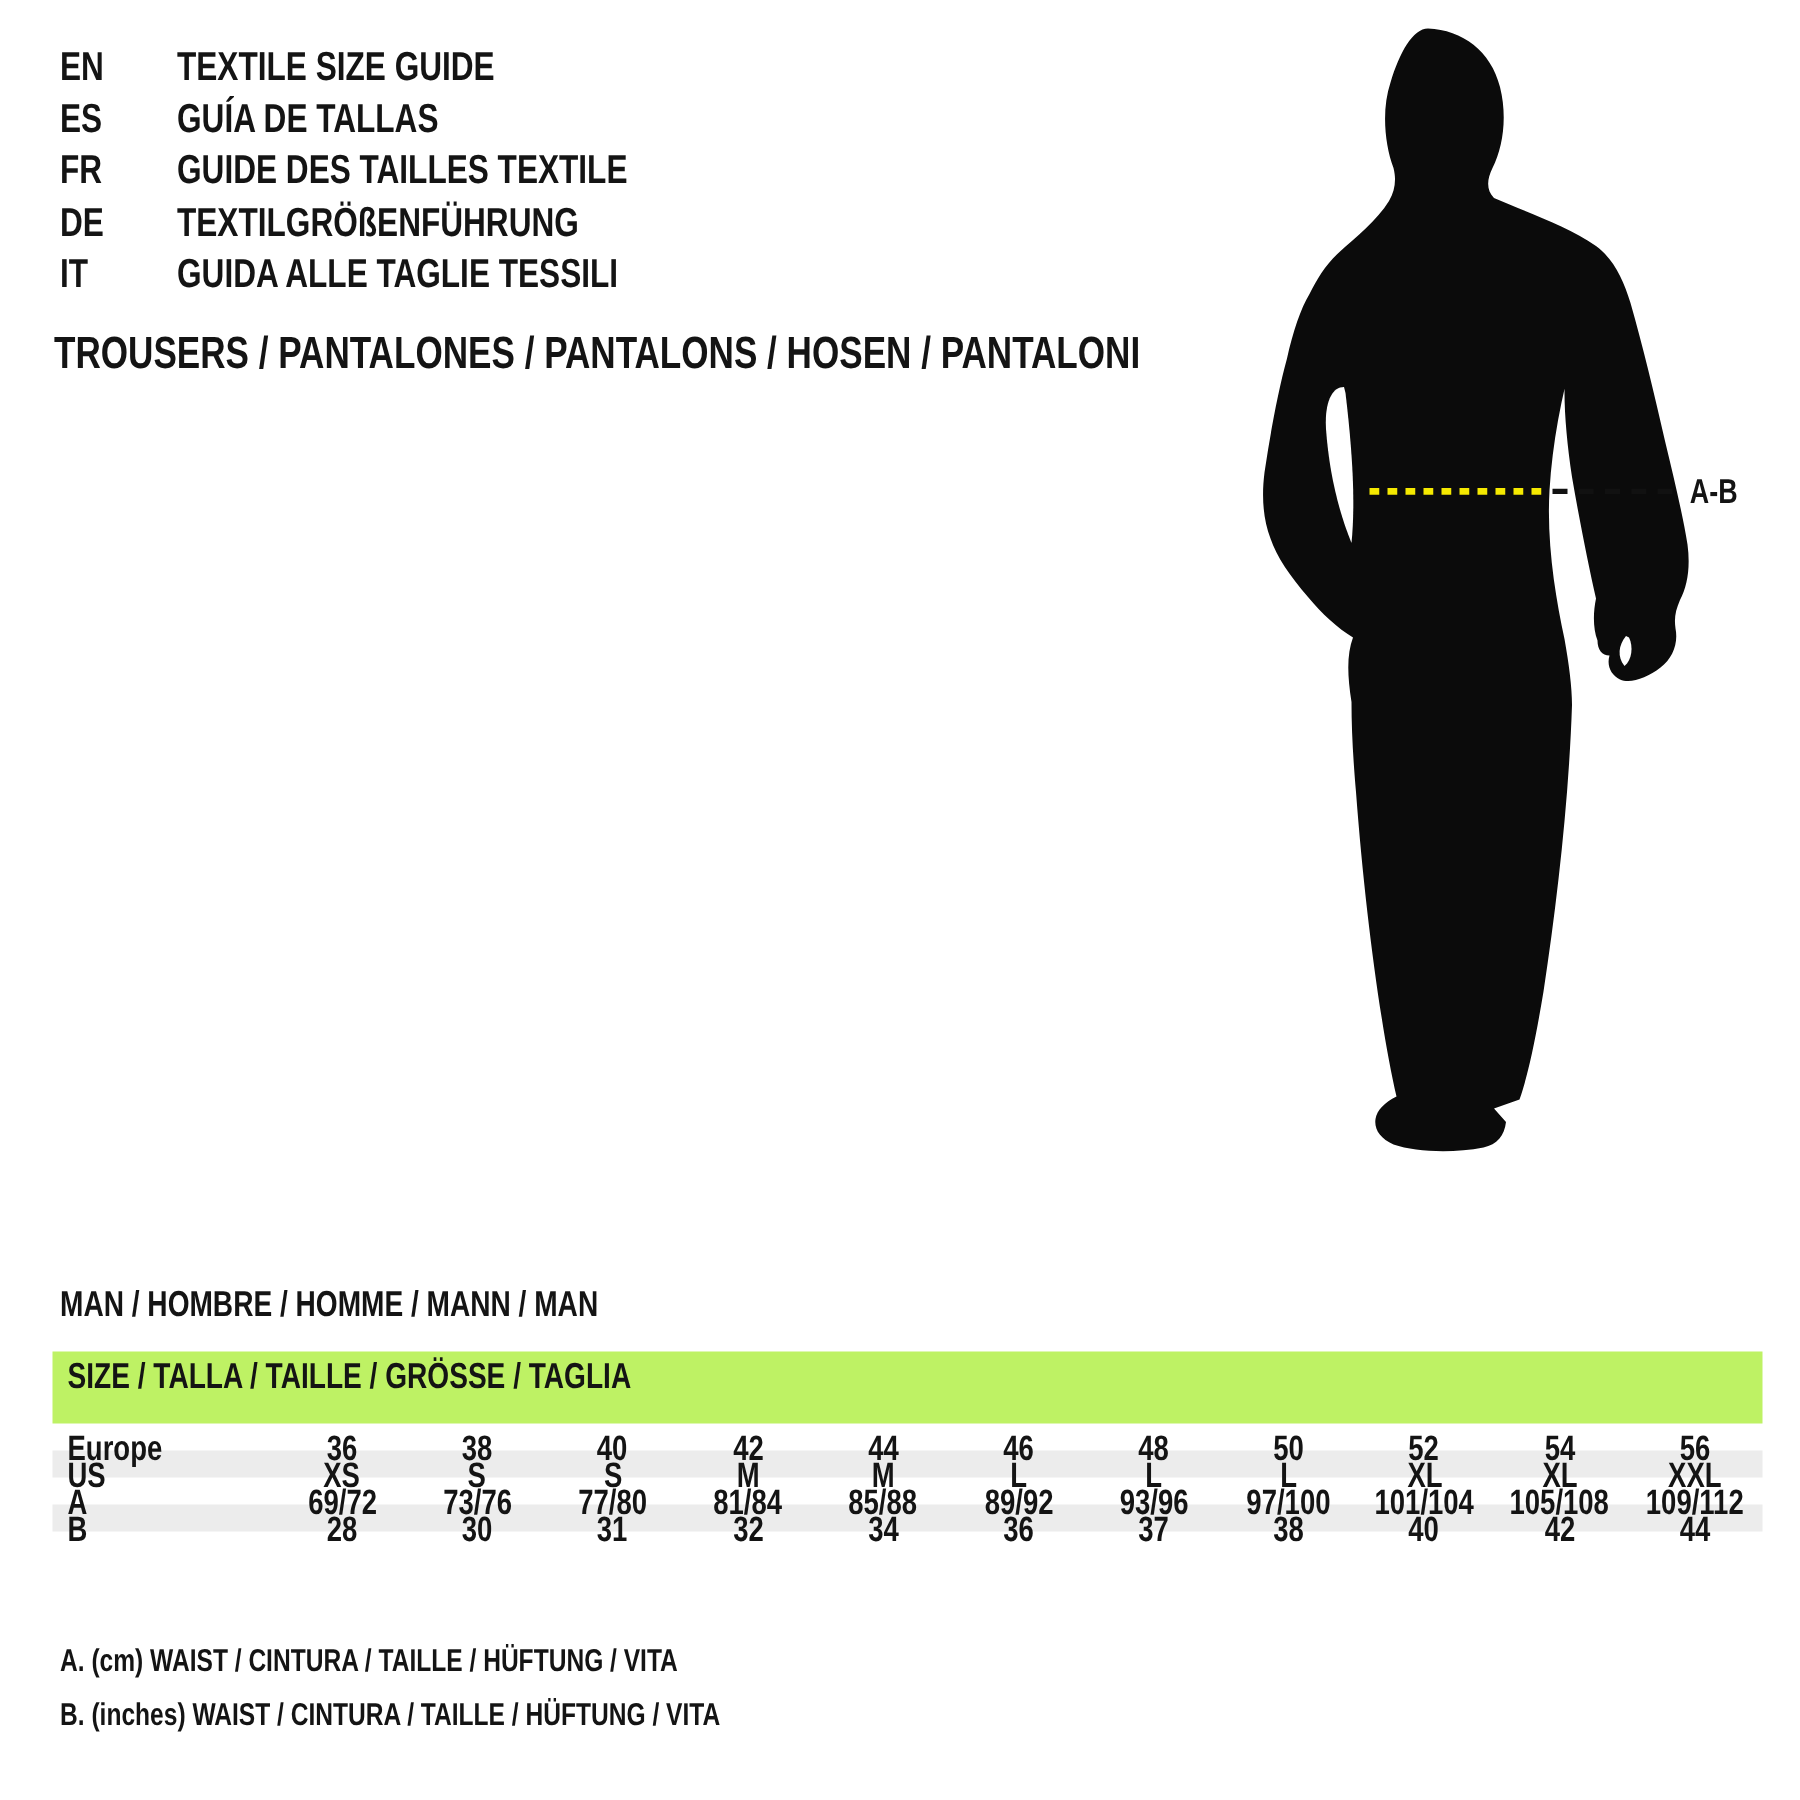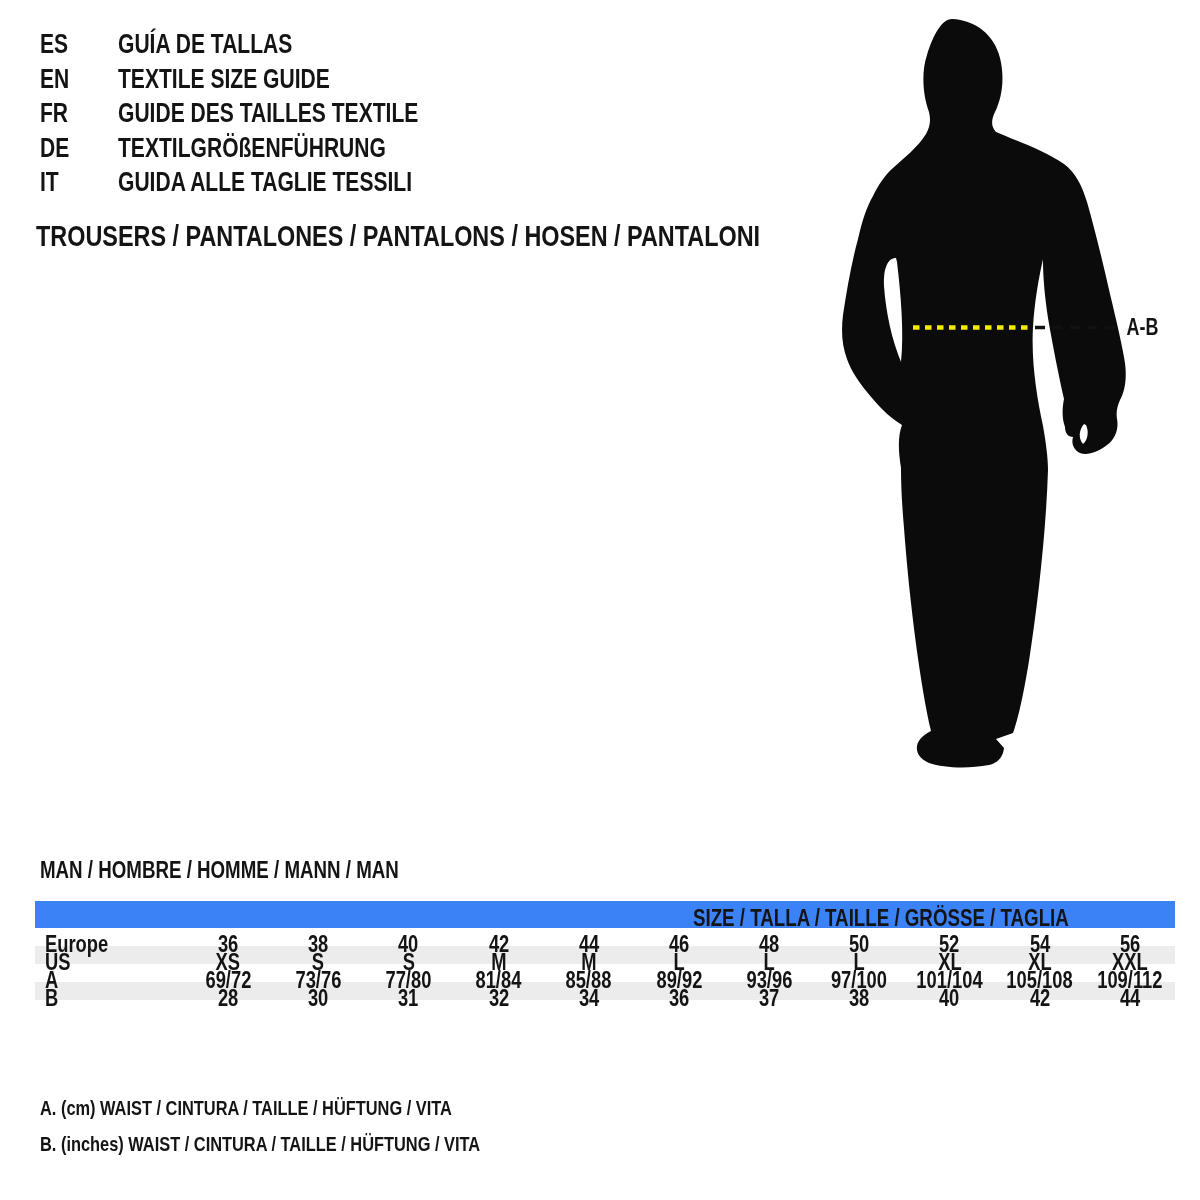--- a/index.html
+++ b/index.html
@@ -21,44 +21,44 @@
 
   
   .figure-svg{position:absolute;left:840px;top:15px;width:320px;height:762px;}
   .ab-label{position:absolute;left:1122px;top:315px;font-size:23px;font-weight:bold;line-height:24px;}
 
   
   .man-heading{position:absolute;left:40px;top:857px;font-size:24px;font-weight:bold;line-height:26px;}
 
   
   .size-table{position:absolute;left:35px;top:901px;width:1140px;font-weight:bold;}
-  .table-header{height:27px;line-height:34px;background:#3b82f6;padding-left:10px;
-    font-size:24px;box-sizing:border-box;text-align:right;}
+  .table-header{height:48px;line-height:34px;background:#bef264;padding-left:10px;
+    font-size:24px;box-sizing:border-box;}
   .t-row{display:grid;grid-template-columns:148px repeat(11,1fr);height:18px;line-height:33px;font-size:23.5px;}
   .t-row.alt{background:#ececec;}
   .t-label{padding-left:10px;text-align:left;}
   .t-cell{display:flex;align-items:center;justify-content:center;}
 
   
   .footnotes{position:absolute;left:40px;top:1090px;font-size:21px;font-weight:bold;}
   .footnote-line{height:35.5px;line-height:35.5px;}
 </style>
 </head>
 <body>
 
 <div class="page">
 
   <div class="lang-list">
     <div class="lang-row">
+      <span class="lang-code"><span class="cond">EN</span></span>
+      <span class="cond">TEXTILE SIZE GUIDE</span>
+    </div>
+    <div class="lang-row">
       <span class="lang-code"><span class="cond">ES</span></span>
       <span class="cond">GUÍA DE TALLAS</span>
-    </div>
-    <div class="lang-row">
-      <span class="lang-code"><span class="cond">EN</span></span>
-      <span class="cond">TEXTILE SIZE GUIDE</span>
     </div>
     <div class="lang-row">
       <span class="lang-code"><span class="cond">FR</span></span>
       <span class="cond">GUIDE DES TAILLES TEXTILE</span>
     </div>
     <div class="lang-row">
       <span class="lang-code"><span class="cond">DE</span></span>
       <span class="cond">TEXTILGRÖßENFÜHRUNG</span>
     </div>
     <div class="lang-row">

